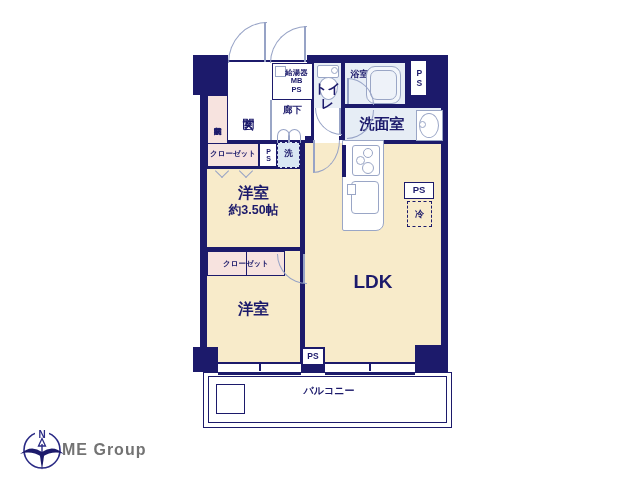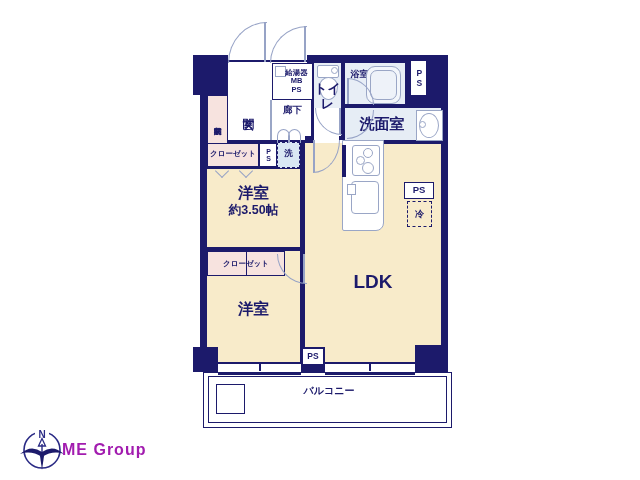--- a/index.html
+++ b/index.html
@@ -159,15 +159,15 @@
 
   <svg class="abs" style="left:14px;top:424px;" width="56" height="52" viewBox="0 0 56 52">
     <circle cx="28" cy="26" r="18" fill="none" stroke="#2b2b85" stroke-width="1.6"></circle>
     <rect x="21" y="4" width="14" height="12" fill="#ffffff"></rect>
     <text x="28" y="14" text-anchor="middle" font-size="10" font-weight="bold" fill="#2b2b85" font-family="Liberation Sans, DejaVu Sans, sans-serif">N</text>
     <line x1="28" y1="20" x2="28" y2="36" stroke="#2b2b85" stroke-width="1.4"></line>
     <polygon points="24.5,22 28,14.5 31.5,22" fill="none" stroke="#2b2b85" stroke-width="1.3"></polygon>
     <path d="M6,30 Q17,20 28,28 Q39,20 50,30 Q39,26 28,33 Q17,26 6,30 Z" fill="#1c1a6b"></path>
     <path d="M26,32 L28,46 L30,32 Z" fill="#1c1a6b"></path>
   </svg>
-  <div class="abs" style="left:62px;top:441px;font-size:16px;color:#a21caf;letter-spacing:1px;font-weight:bold;">ME Group</div>
+  <div class="abs" style="left:62px;top:441px;font-size:16px;color:#737373;letter-spacing:1px;font-weight:bold;">ME Group</div>
 
 </div>
 
 </body></html>

